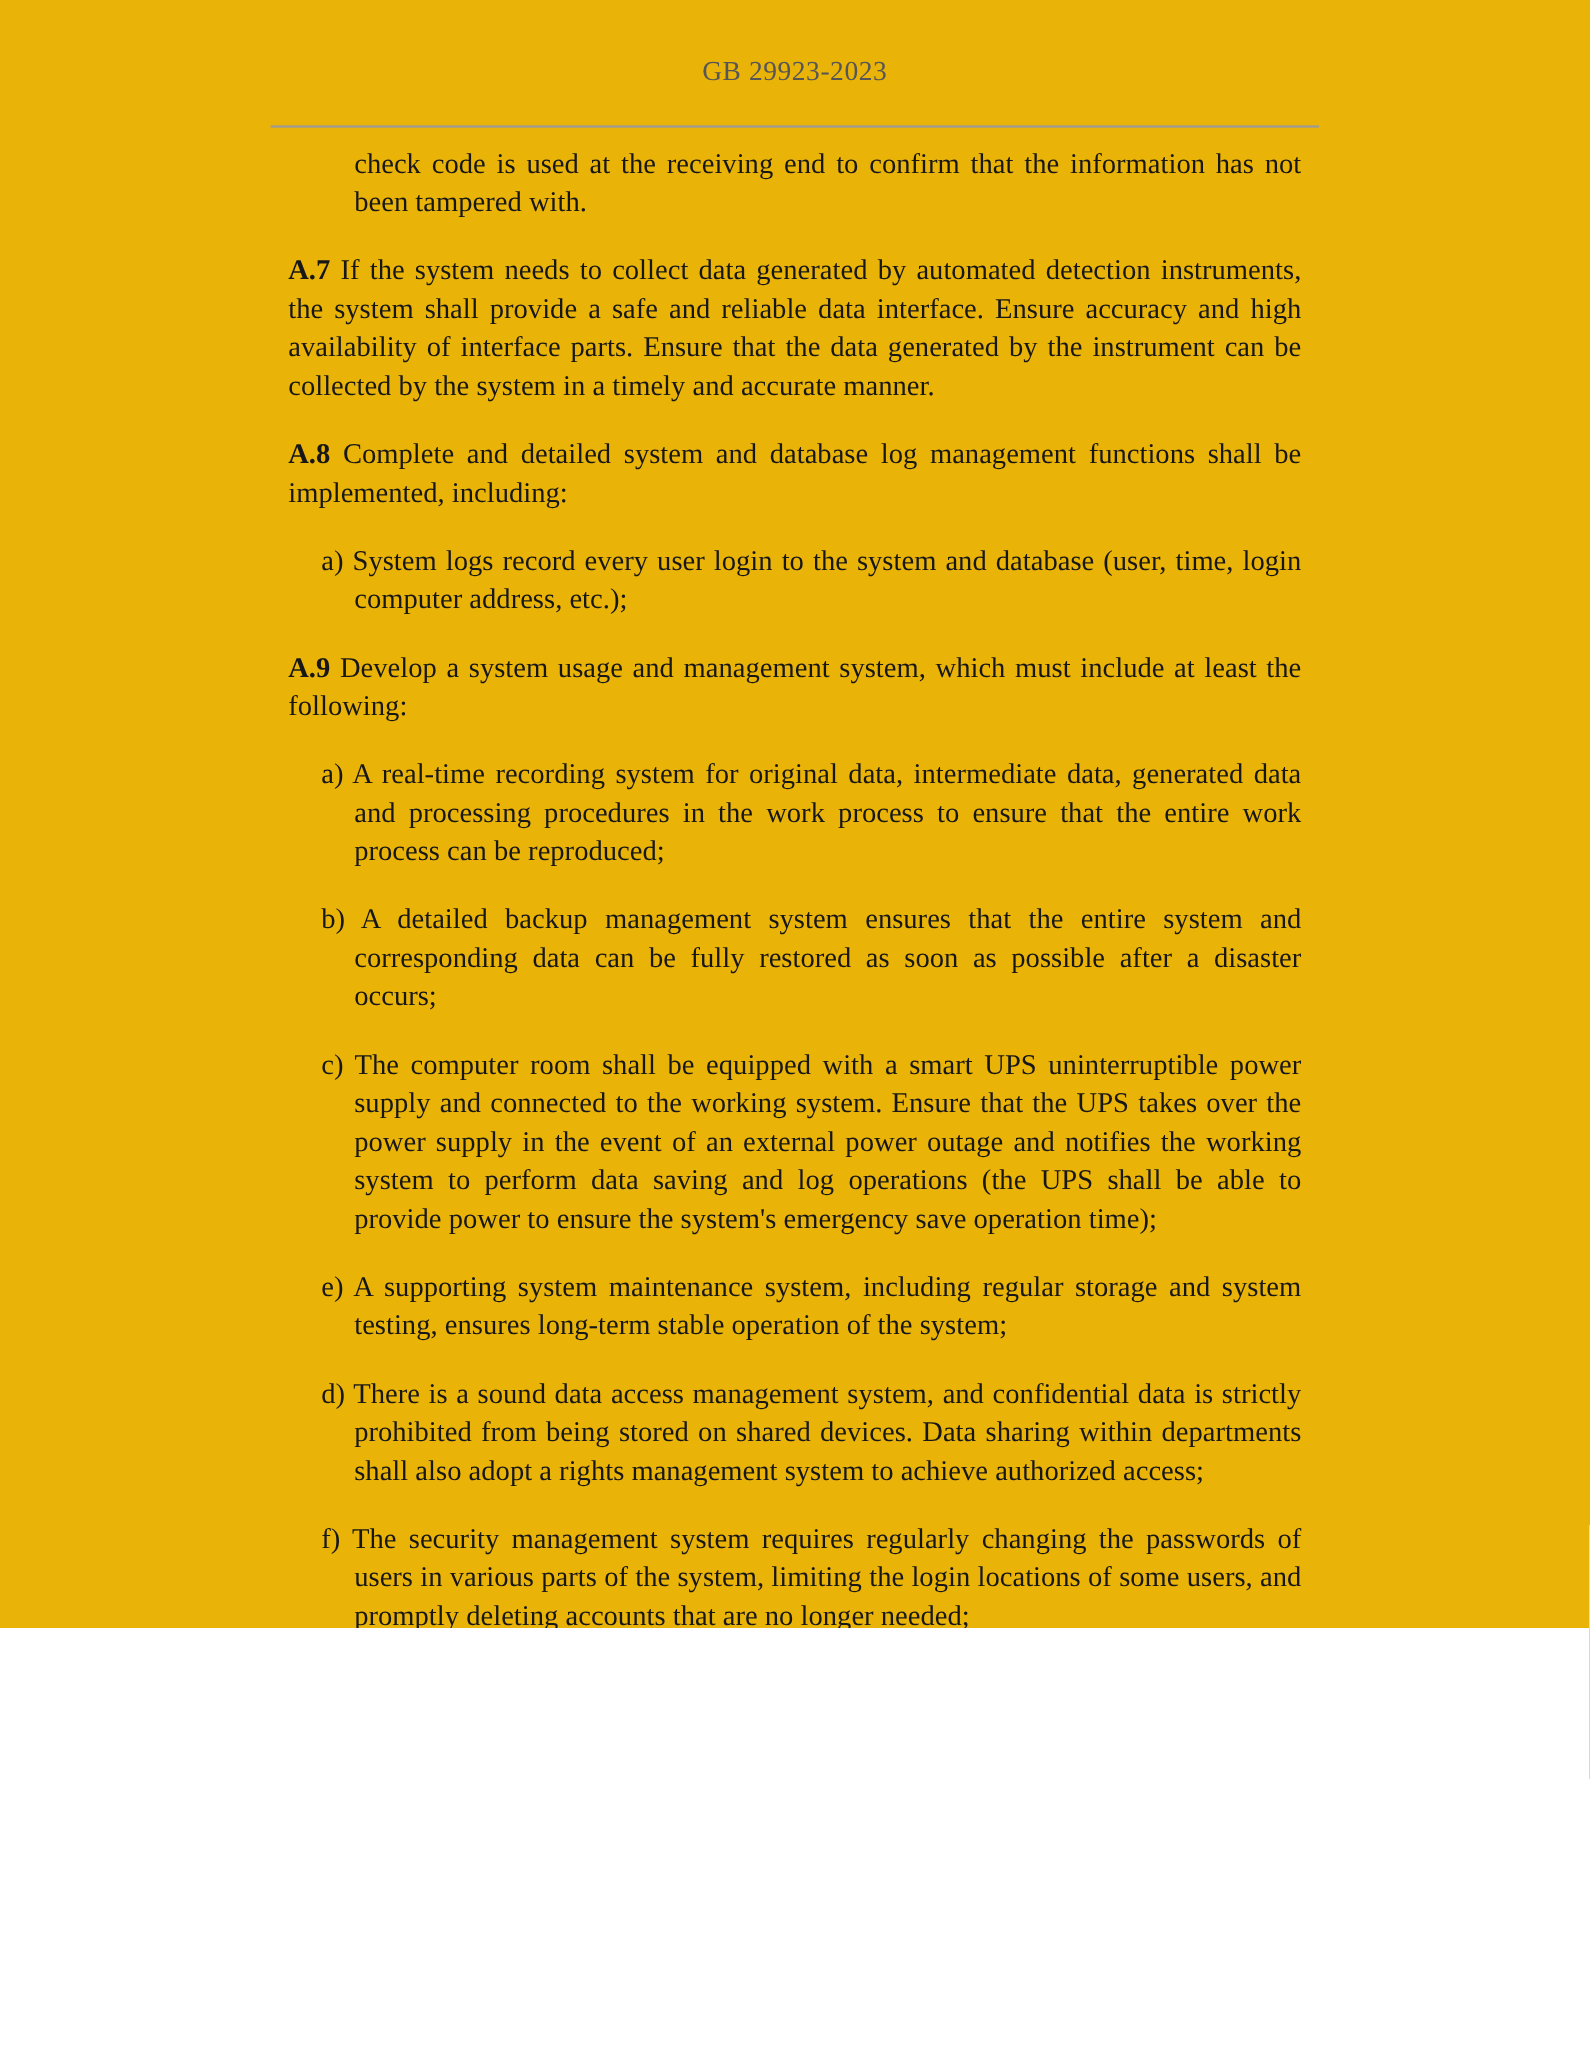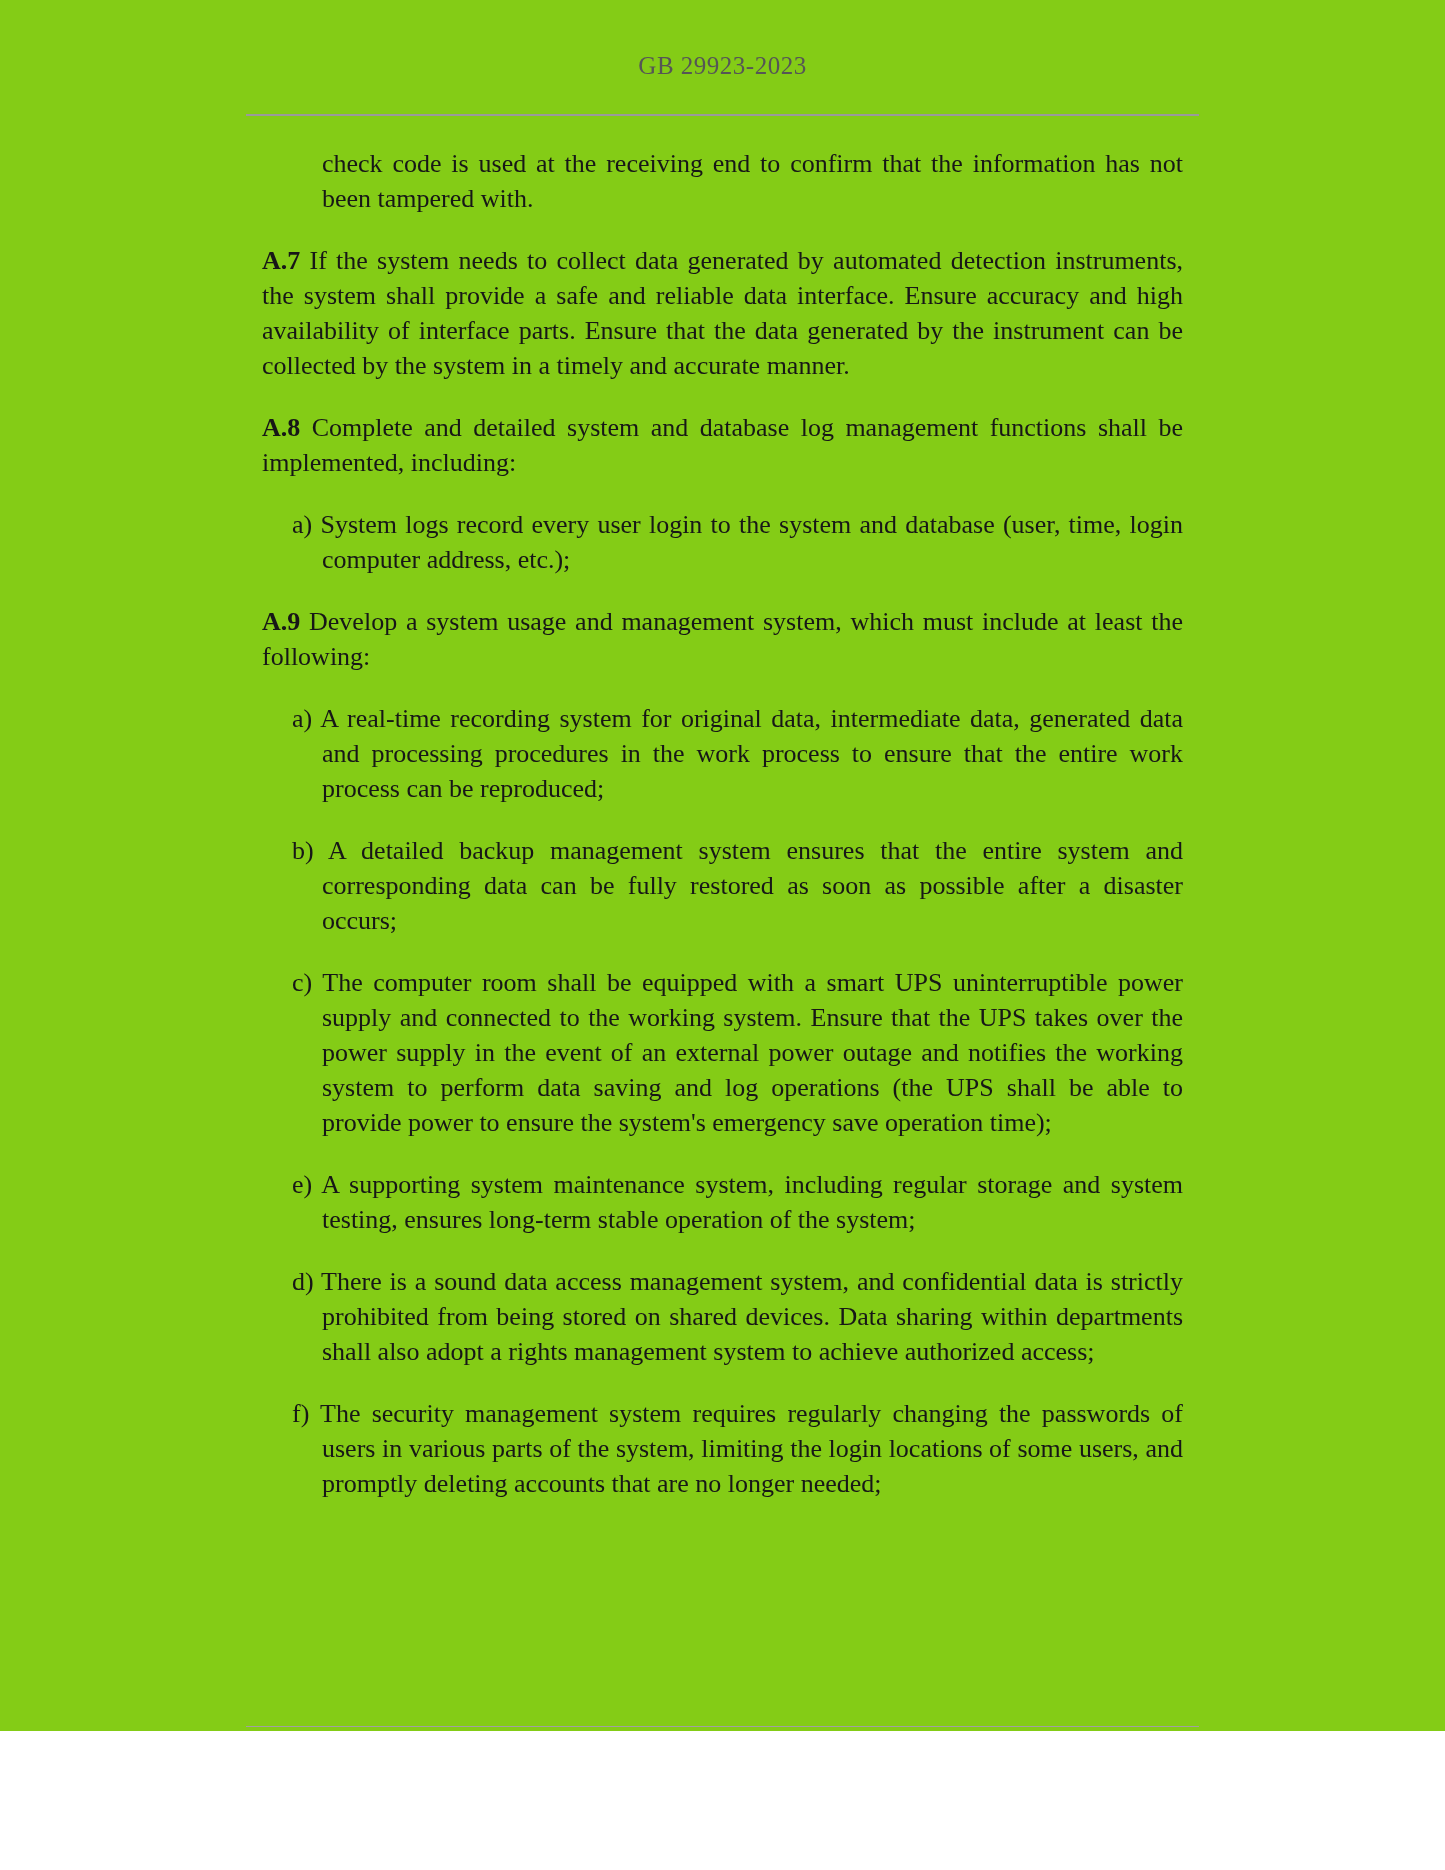--- a/index.html
+++ b/index.html
@@ -1,20 +1,20 @@
 <!DOCTYPE html>
 <html><head>
 <meta charset="utf-8">
 <style>
   html, body { margin: 0; padding: 0; background: #ffffff; }
   .page {
     position: relative;
     width: 1445px;
-    height: 1731px;
-    background: #84cc16;
+    height: 1480px;
+    background: #eab308;
     font-family: "Liberation Serif", "DejaVu Serif", serif;
     overflow: hidden;
   }
   .doc-title {
     position: absolute;
     top: 52px;
     left: 0;
     width: 100%;
     text-align: center;
     font-size: 25px;
@@ -23,21 +23,21 @@
   }
   .header-rule {
     position: absolute;
     top: 114px;
     left: 246px;
     width: 953px;
     border-top: 2px solid #9a9a9a;
   }
   .content {
     position: absolute;
-    top: 146px;
+    top: 131px;
     left: 262px;
     width: 921px;
     font-size: 26px;
     line-height: 35px;
     color: #171717;
     text-align: justify;
   }
   .para { margin: 0 0 27px 0; }
   .cont-para { margin-left: 60px; }
   .sec-id { font-weight: bold; }

